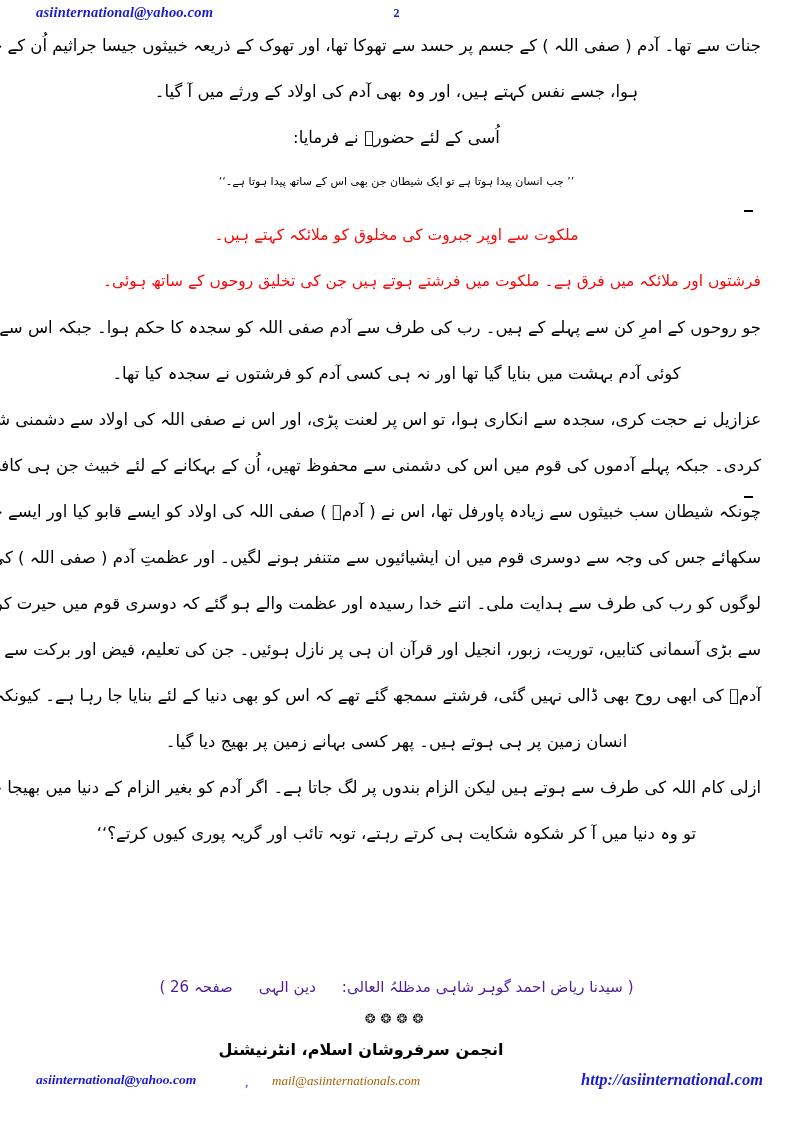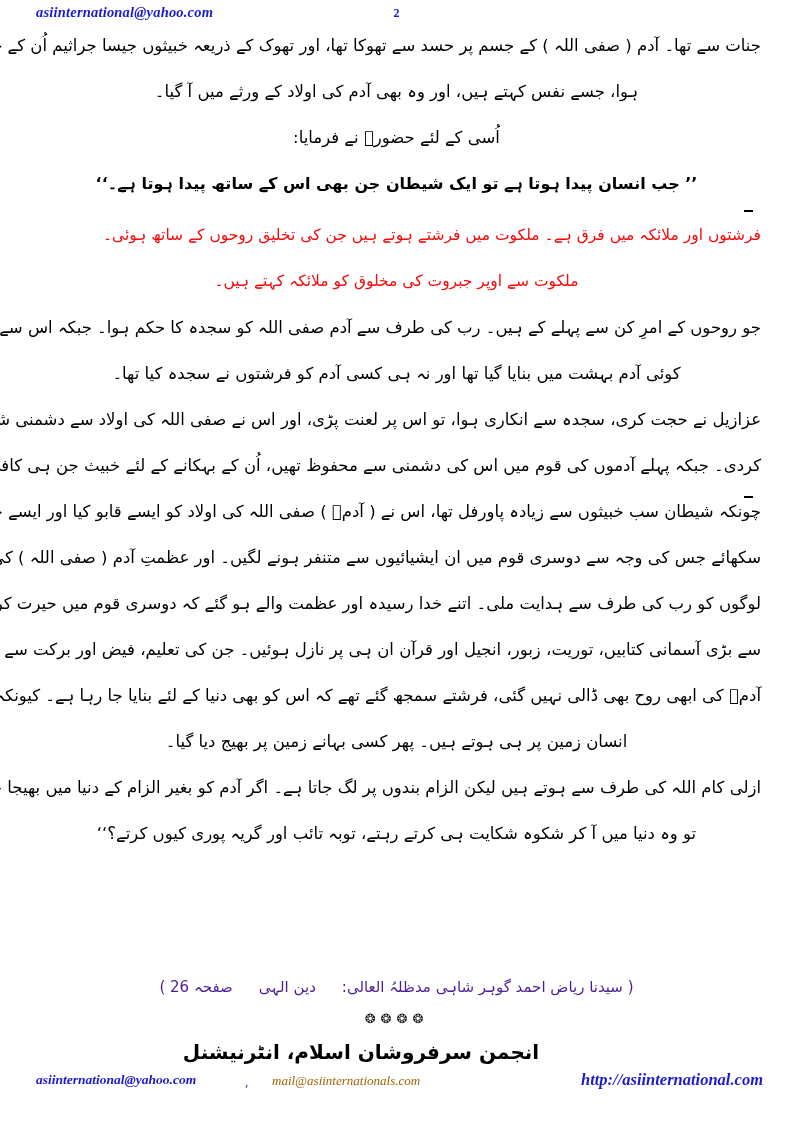--- a/index.html
+++ b/index.html
@@ -77,21 +77,21 @@
     height: 46px;
   }
   .row.tall { height: 52px; }
   .row-r { text-align: right; }
   .row-l { text-align: center; }
 
   .t-black { color: #000000; }
   .t-red   { color: #f30c0c; }
 
   .sz-main   { font-size: 16.5px; }
-  .sz-quote  { font-size: 16px; font-weight: bold; }
+  .sz-quote  { font-size: 11px; font-weight: normal; }
   .sz-red    { font-size: 15.5px; }
 
   
   .tick {
     position: absolute;
     right: 8px;
     width: 9px;
     height: 2px;
     background: #000000;
   }
@@ -134,21 +134,21 @@
   }
   .footer-org {
     position: absolute;
     left: 0;
     top: 8px;
     width: 722px;
     text-align: center;
     direction: rtl;
     font-family: "DejaVu Sans", sans-serif;
     font-weight: bold;
-    font-size: 20px;
+    font-size: 16px;
     color: #000000;
     white-space: nowrap;
   }
   .footer-line {
     position: absolute;
     left: 0;
     top: 40px;
     width: 793px;
     height: 24px;
   }
@@ -218,25 +218,25 @@
     <div class="row row-l">
       <div class="ln sz-main t-black">اُسی کے لئے حضورؐ نے فرمایا:</div>
     </div>
 
     <div class="row tall row-l">
       <div class="ln sz-quote t-black">’’ جب انسان پیدا ہوتا ہے تو ایک شیطان جن بھی اس کے ساتھ پیدا ہوتا ہے۔‘‘</div>
       <span class="tick" style="top:34px;"></span>
     </div>
 
     <div class="para">
+      <div class="row row-l">
+        <div class="ln sz-red t-red">ملکوت سے اوپر جبروت کی مخلوق کو ملائکہ کہتے ہیں۔</div>
+      </div>
       <div class="row row-r">
         <div class="ln sz-red t-red">فرشتوں اور ملائکہ میں فرق ہے۔ ملکوت میں فرشتے ہوتے ہیں جن کی تخلیق روحوں کے ساتھ ہوئی۔</div>
-      </div>
-      <div class="row row-l">
-        <div class="ln sz-red t-red">ملکوت سے اوپر جبروت کی مخلوق کو ملائکہ کہتے ہیں۔</div>
       </div>
     </div>
 
     <div class="para">
       <div class="row row-r">
         <div class="ln sz-main t-black">جو روحوں کے امرِ کن سے پہلے کے ہیں۔ رب کی طرف سے آدم صفی اللہ کو سجدہ کا حکم ہوا۔  جبکہ اس سے پہلے نہ ہی</div>
       </div>
       <div class="row row-l">
         <div class="ln sz-main t-black">کوئی آدم بہشت میں بنایا گیا تھا اور نہ ہی کسی آدم کو فرشتوں نے سجدہ کیا تھا۔</div>
       </div>

